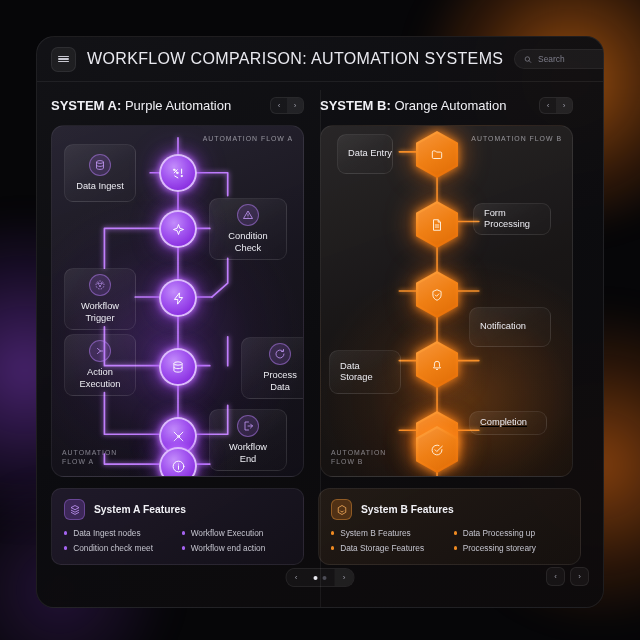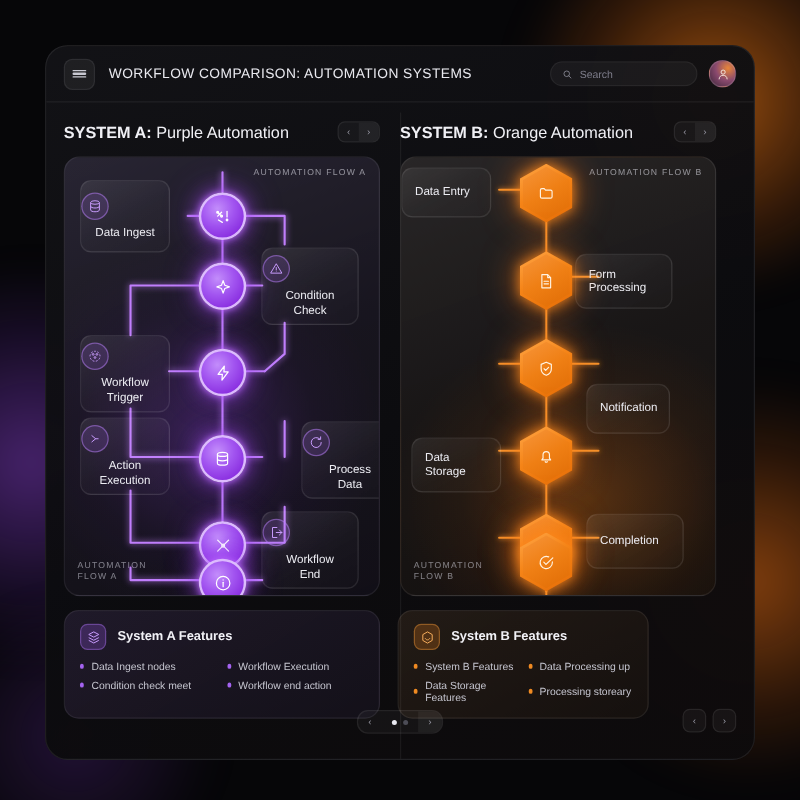--- a/index.html
+++ b/index.html
@@ -50,21 +50,21 @@
   }
   .menu-btn {
     width: 25px; height: 25px; border-radius: 7px;
     background: rgba(255,255,255,0.055);
     border: 1px solid rgba(255,255,255,0.07);
     display: flex; align-items: center; justify-content: center;
     flex: none; cursor: pointer;
   }
   .menu-btn span { display:block; width: 11px; height: 1.2px; background: #c9c9d2; margin: 1.6px 0; border-radius: 1px;}
   .app-title {
-    font-size: 11px; letter-spacing: 0.35px; color: #e9e9ef; font-weight: 400;
+    font-size: 16px; letter-spacing: 0.35px; color: #e9e9ef; font-weight: 400;
     white-space: nowrap;
   }
   .topbar-right { margin-left: auto; display: flex; align-items: center; gap: 9px; }
   .search-box {
     width: 118px; height: 20px; border-radius: 11px;
     background: rgba(255,255,255,0.045);
     border: 1px solid rgba(255,255,255,0.055);
     display: flex; align-items: center; gap: 6px; padding: 0 9px;
     cursor: text;
   }
@@ -125,21 +125,21 @@
     position: absolute; left: 10px; bottom: 10px; font-size: 6.9px; letter-spacing: 1px;
     color: rgba(225,225,235,0.52); line-height: 1.32;
   }
 
   svg.wires { position: absolute; inset: 0; width: 100%; height: 100%; pointer-events: none; }
 
   
   .ncard {
     position: absolute; border-radius: 9px;
     border: 1px solid rgba(255,255,255,0.085);
-    display: flex; flex-direction: column; justify-content: center;
+    display: flex; flex-direction: column; align-items: center; justify-content: center;
     cursor: pointer;
   }
   .ncard.p {
     background: linear-gradient(150deg, rgba(255,255,255,0.085) 0%, rgba(255,255,255,0.028) 55%, rgba(255,255,255,0.012) 100%);
   }
   .ncard.o {
     background: linear-gradient(150deg, rgba(255,255,255,0.075) 0%, rgba(255,255,255,0.024) 55%, rgba(255,255,255,0.010) 100%);
   }
   .ncard .cap {
     font-size: 9.3px; color: #ececf2; line-height: 1.22; text-align: center; padding: 0 5px;
@@ -474,34 +474,34 @@
         </svg>
         <svg class="wires" viewBox="0 0 251 352">
           <g stroke="#f5912c" stroke-width="1.6" fill="none" filter="url(#og)" stroke-linecap="round">
             <path d="M116 28 L116 48"></path>
             <path d="M136 166 L158 166"></path>
             <path d="M78 236 L96 236"></path>
             <path d="M136 306 L158 306"></path>
           </g>
         </svg>
 
-        <div class="ncard o left-align" style="left:0; top:8px; width:72px; height:40px;">
+        <div class="ncard o left-align" style="left:16px; top:8px; width:56px; height:40px;">
           <div class="cap">Data Entry</div>
         </div>
         <div class="ncard o left-align" style="left:8px; top:224px; width:72px; height:44px;">
           <div class="cap">Data<br>Storage</div>
         </div>
 
-        <div class="ncard o left-align" style="left:139px; top:77px; width:78px; height:44px;">
+        <div class="ncard o left-align" style="left:152px; top:77px; width:78px; height:32px;">
           <div class="cap">Form<br>Processing</div>
         </div>
-        <div class="ncard o left-align" style="left:148px; top:181px; width:67px; height:40px;">
+        <div class="ncard o left-align" style="left:148px; top:181px; width:82px; height:40px;">
           <div class="cap">Notification</div>
         </div>
-        <div class="ncard o left-align" style="left:148px; top:285px; width:78px; height:44px;">
+        <div class="ncard o left-align" style="left:148px; top:285px; width:78px; height:24px;text-decoration:underline;">
           <div class="cap">Completion</div>
         </div>
 
         <div class="hex" style="left:95px; top:5px;">
           <div class="shape"></div>
             <div class="inner"></div>
           <svg width="14" height="14" viewBox="0 0 24 24" fill="none" stroke="#fff3e3" stroke-width="1.6" stroke-linejoin="round">
             <path d="M4 7a2 2 0 0 1 2-2h3.2l1.8 2H18a2 2 0 0 1 2 2v7a2 2 0 0 1-2 2H6a2 2 0 0 1-2-2z"></path>
           </svg>
         </div>
@@ -545,21 +545,21 @@
           <svg width="14" height="14" viewBox="0 0 24 24" fill="none" stroke="#fff3e3" stroke-width="1.6" stroke-linecap="round">
             <path d="M20.4 11.2V12a8.4 8.4 0 1 1-5-7.7"></path>
               <path d="M8.6 11.6l3 3L21 5.6"></path>
           </svg>
         </div>
       </div>
     </div>
   </div>
 
   <div style="display:flex; gap:2px;">
-    <div class="fcard p" style="width:253px; margin-right:0;">
+    <div class="fcard p" style="width:253px; margin-right:0;border-radius:10px;">
       <div class="fhead">
         <div class="badge p">
           <svg width="12" height="12" viewBox="0 0 24 24" fill="none" stroke="#c79bfb" stroke-width="1.6" stroke-linejoin="round">
             <path d="M12 3l8 4.2-8 4.2-8-4.2z"></path>
               <path d="M4 12.2l8 4.2 8-4.2"></path>
               <path d="M4 16.6l8 4.2 8-4.2"></path>
           </svg>
         </div>
         <div class="ftitle">System A Features</div>
       </div>
@@ -576,21 +576,21 @@
             <span class="dot p"></span>
             <span>Condition check meet</span>
           </div>
         <div class="fitem">
             <span class="dot p"></span>
             <span>Workflow end action</span>
           </div>
       </div>
     </div>
 
-    <div class="fcard o" style="width:201px; margin-left:12px;">
+    <div class="fcard o" style="width:263px; margin-left:12px;">
       <div class="fhead">
         <div class="badge o">
           <svg width="12" height="12" viewBox="0 0 24 24" fill="none" stroke="#f6ad5c" stroke-width="1.6" stroke-linejoin="round">
             <path d="M12 3l7.5 4.3v9.4L12 21l-7.5-4.3V7.3z"></path>
               <path d="M8.2 13.2c1 1.8 2.3 2.6 3.8 2.6s2.8-.8 3.8-2.6"></path>
           </svg>
         </div>
         <div class="ftitle">System B Features</div>
       </div>
       <div class="flist">

